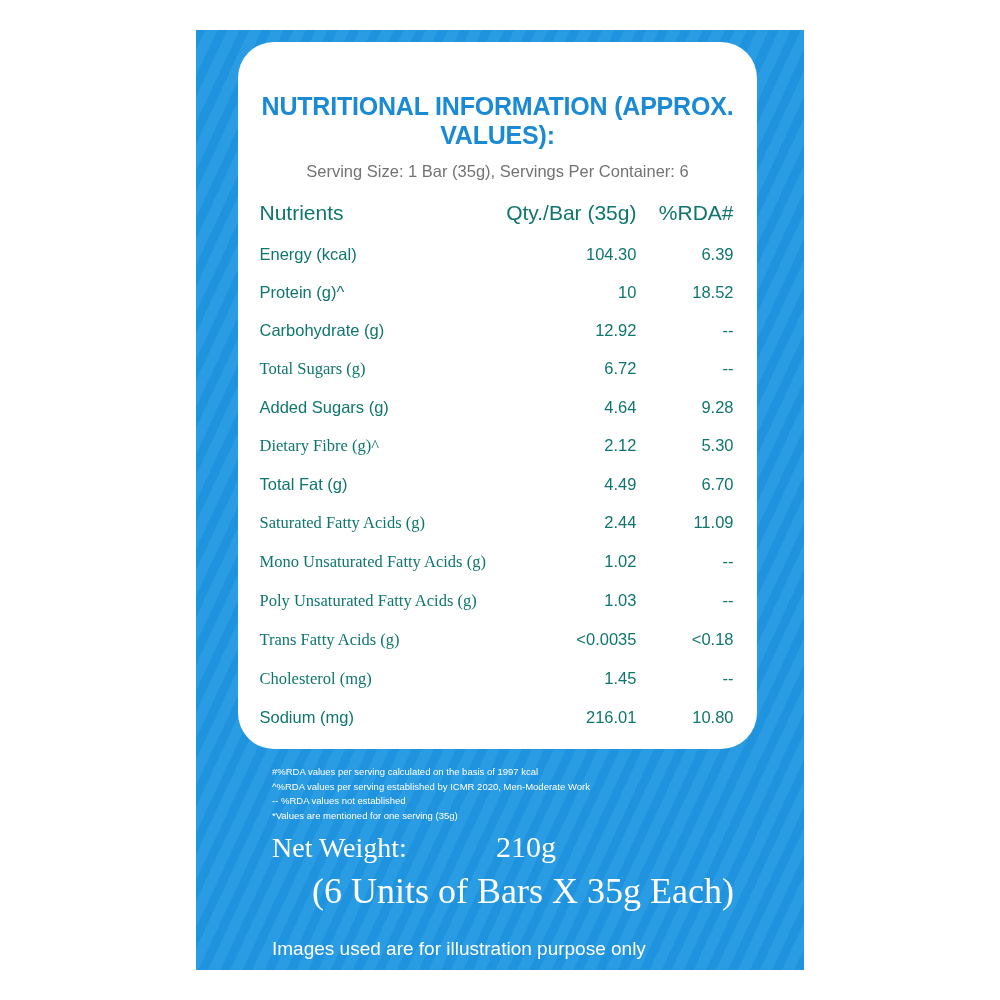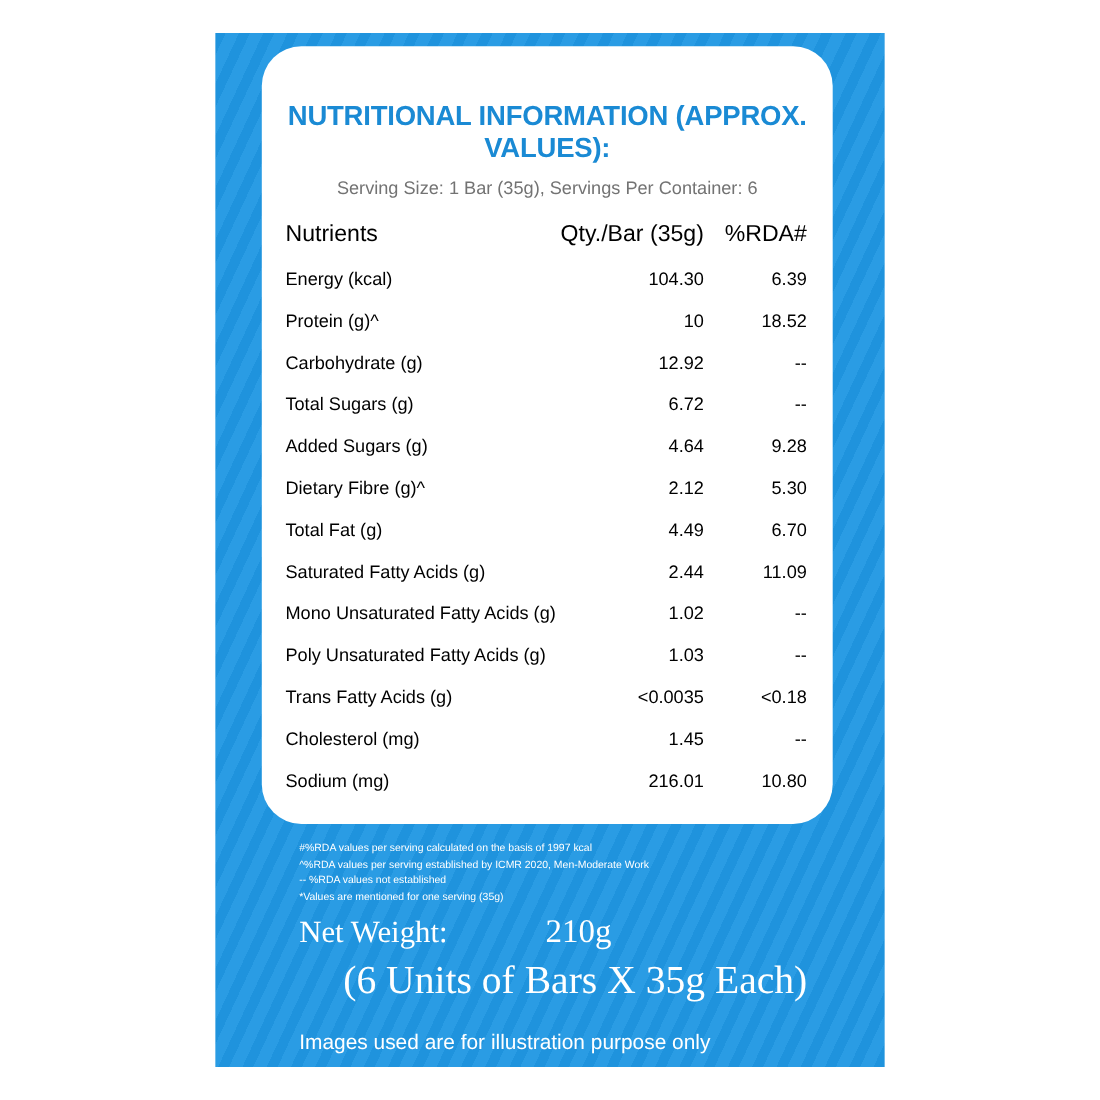--- a/index.html
+++ b/index.html
@@ -53,21 +53,21 @@
     text-align: center;
     color: #737373;
     font-size: 16.5px;
     margin-top: 12px;
   }
 
   table.nut-table {
     width: 484px;
     margin: 14px auto 0 auto;
     border-collapse: collapse;
-    color: #000000;
+    color: #0f766e;
     font-size: 16.5px;
   }
 
   table.nut-table th {
     font-weight: normal;
     font-size: 21px;
     padding: 6px 0 10px 0;
     vertical-align: bottom;
   }
 
@@ -77,21 +77,21 @@
 
   table.nut-table td {
     padding: 9.5px 0;
     vertical-align: middle;
   }
 
   table.nut-table td.c-nutrient { text-align: left; padding-left: 4px; }
   table.nut-table td.c-qty { text-align: right; padding-right: 18px; }
   table.nut-table td.c-rda { text-align: right; padding-right: 6px; }
 
-  td.indent-1 { padding-left: 14px; }
+  td.indent-1 { padding-left: 14px; font-family: Liberation Serif, serif; }
   td.indent-2 { padding-left: 26px; }
 
   .footnotes {
     position: absolute;
     left: 76px;
     top: 735px;
     width: 470px;
     color: #ffffff;
     font-size: 9.5px;
     line-height: 14.5px;

